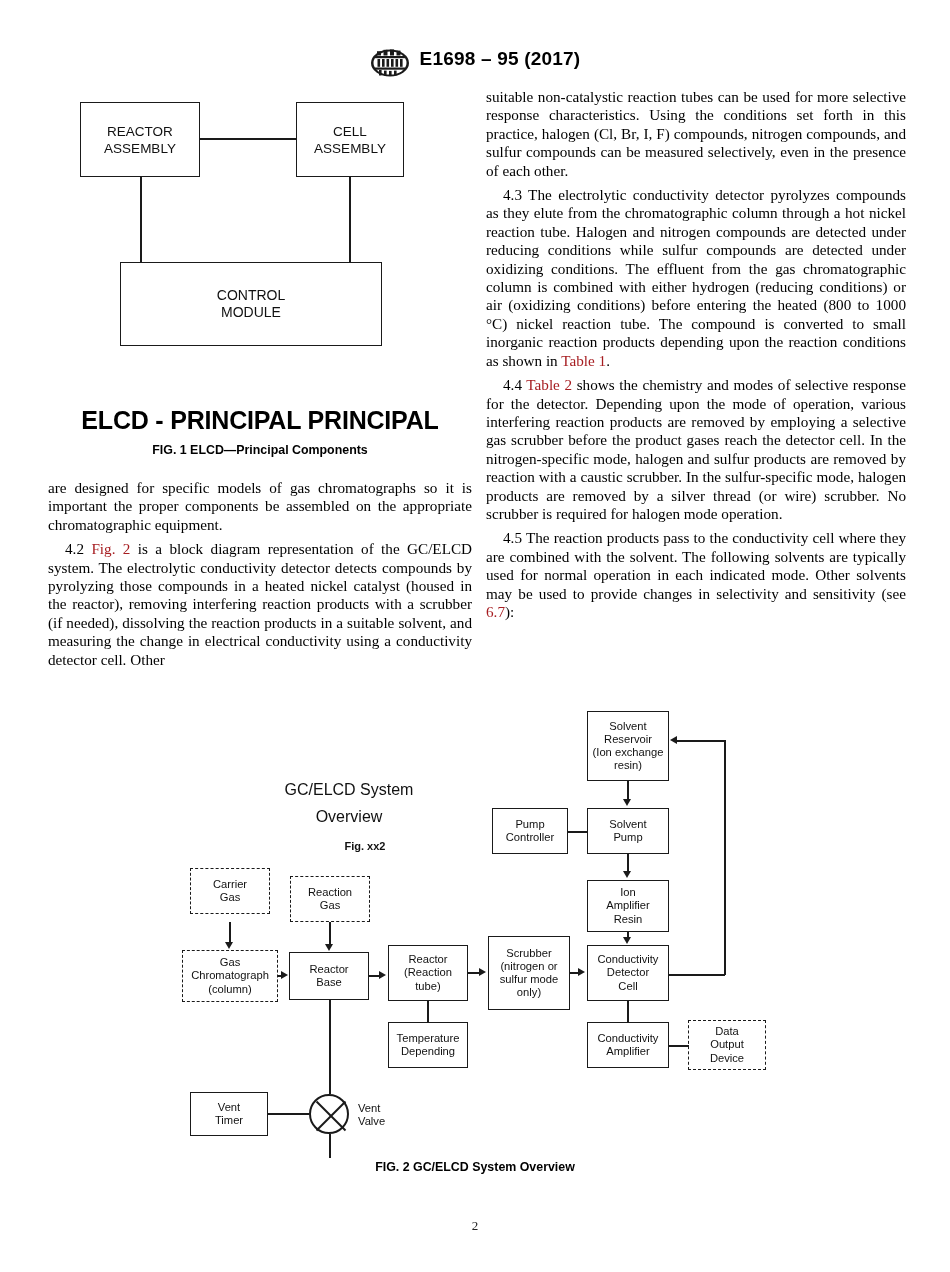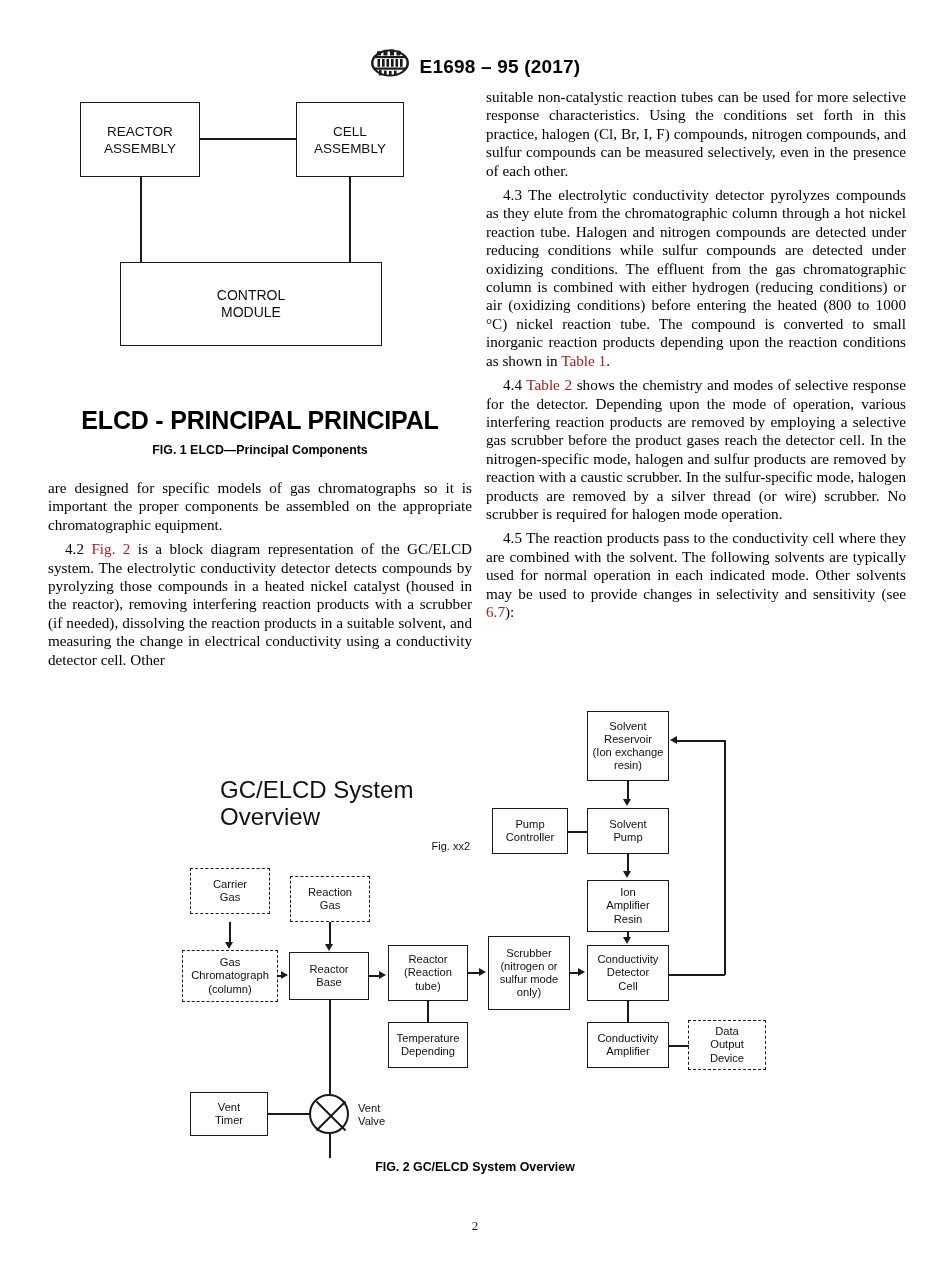--- a/index.html
+++ b/index.html
@@ -4,21 +4,21 @@
 <style>
   html,body{margin:0;padding:0;}
   body{
     width:950px;height:1272px;background:#ffffff;
     font-family:"Liberation Serif", serif;
     color:#000;position:relative;overflow:hidden;
   }
   
   .page-header{
     position:absolute;top:48px;left:0;width:950px;
-    display:flex;align-items:flex-end;justify-content:center;gap:10px;
+    display:flex;align-items:flex-start;justify-content:center;gap:10px;
   }
   .astm-logo{width:40px;height:30px;display:block;}
   .designation{
     font-family:"Liberation Sans", sans-serif;
     font-weight:bold;font-size:19px;letter-spacing:.2px;
   }
   
   .col-left{position:absolute;left:48px;top:88px;width:424px;}
   .col-right{position:absolute;left:486px;top:88px;width:420px;}
   p.body{
@@ -50,27 +50,27 @@
   }
   .fig-caption{
     font-family:"Liberation Sans", sans-serif;font-weight:bold;
     font-size:12.4px;text-align:center;margin:8px 0 0 0;
   }
   
   .fig2-wrap{
     position:absolute;left:48px;top:700px;width:854px;height:500px;
   }
   .f2-title{
-    position:absolute;left:172px;top:76px;width:230px;text-align:left;
-    font-family:"Liberation Sans", sans-serif;font-size:24px;
+    position:absolute;left:186px;top:76px;width:230px;text-align:center;
+    font-family:"Liberation Sans", sans-serif;font-size:16px;
     line-height:27px;color:#111;
   }
   .f2-sub{
-    position:absolute;left:192px;top:140px;width:230px;text-align:right;
-    font-family:"Liberation Sans", sans-serif;font-size:11px;color:#111;
+    position:absolute;left:202px;top:140px;width:230px;text-align:center;
+    font-family:"Liberation Sans", sans-serif;font-size:11px;color:#111;font-weight:bold;
   }
   .f2box{
     position:absolute;box-sizing:border-box;background:#fff;
     border:1.4px solid #1a1a1a;
     font-family:"Liberation Sans", sans-serif;
     font-size:11.2px;line-height:13.2px;color:#111;
     display:flex;align-items:center;justify-content:center;
     text-align:center;white-space:pre-line;padding:2px;
   }
   .f2box.dashed{border:1.4px dashed #1a1a1a;}

